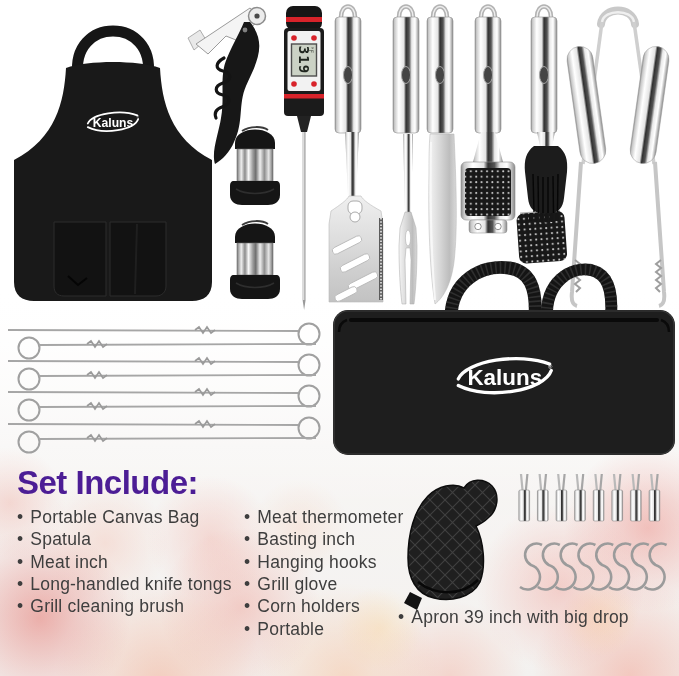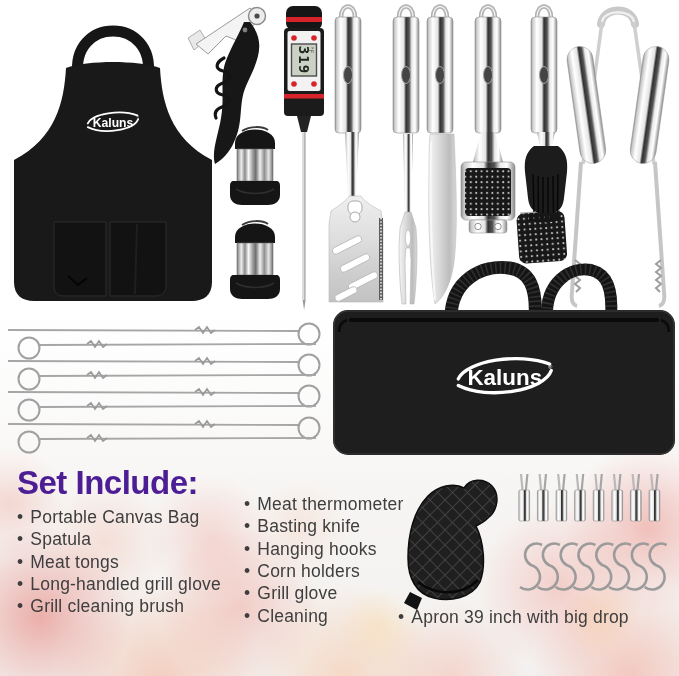--- a/index.html
+++ b/index.html
@@ -27,21 +27,21 @@
       background:linear-gradient(180deg,rgba(255,255,255,1) 0%,rgba(255,255,255,.6) 22%,
                  rgba(255,255,255,.22) 55%,rgba(255,255,255,.32) 100%);}
   svg.scene{position:absolute;left:0;top:0;}
   .heading{position:absolute;left:17px;top:464px;font-size:33px;font-weight:bold;
            color:#4c1d95;letter-spacing:-.5px;text-align:right;}
   ul.inc{position:absolute;margin:0;padding:0;list-style:none;font-size:17.5px;
          color:#3e3e3e;letter-spacing:.2px;}
   ul.inc li{line-height:22.35px;white-space:nowrap;}
   ul.inc li::before{content:"\2022";padding-right:7px;color:#3e3e3e;}
   .col1{left:17px;top:506px;}
-  .col2{left:244px;top:493px;}
+  .col2{left:244px;top:506px;}
   .col3{left:398px;top:606px;}
   .lcd-value{position:absolute;left:291px;top:44px;width:26px;height:32px;display:flex;
      align-items:center;justify-content:center;transform:rotate(90deg);
      font-family:"DejaVu Sans Mono",monospace;font-size:14px;font-weight:bold;
      color:#20261f;letter-spacing:1px;}
   .lcd-unit{position:absolute;left:308px;top:46px;transform:rotate(90deg);
      font-family:"DejaVu Sans Mono",monospace;font-size:6px;color:#3a4038;}
 </style>
 </head>
 <body>
@@ -312,30 +312,30 @@
   </svg>
 
   <span class="lcd-value">319</span>
   <span class="lcd-unit">°F</span>
 
   <div class="heading">Set Include:</div>
 
   <ul class="inc col1">
     <li>Portable Canvas Bag</li>
     <li>Spatula</li>
-    <li>Meat tongs</li>
-    <li>Long-handled grill glove</li>
+    <li>Meat inch</li>
+    <li>Long-handled knife tongs</li>
     <li>Grill cleaning brush</li>
   </ul>
 
   <ul class="inc col2">
     <li>Meat thermometer</li>
-    <li>Basting knife</li>
+    <li>Basting inch</li>
     <li>Hanging hooks</li>
+    <li>Grill glove</li>
     <li>Corn holders</li>
-    <li>Grill glove</li>
-    <li>Cleaning</li>
+    <li>Portable</li>
   </ul>
 
   <ul class="inc col3">
     <li>Apron 39 inch with big drop</li>
   </ul>
 </div>
 
 </body></html>

